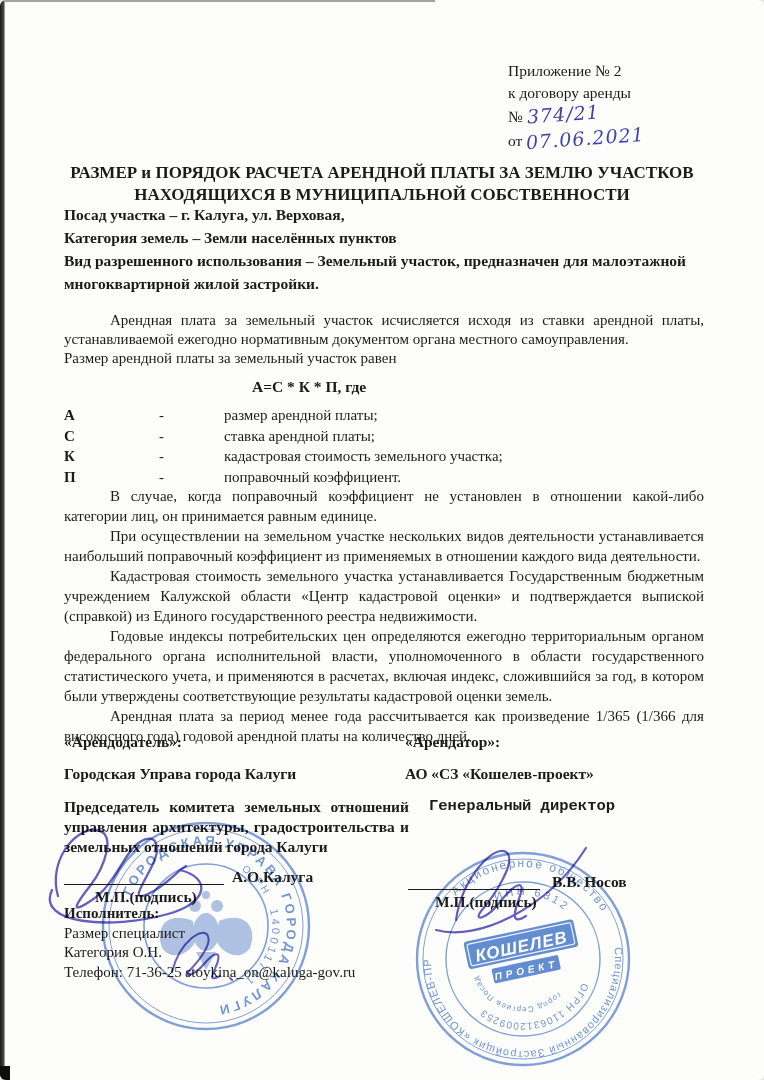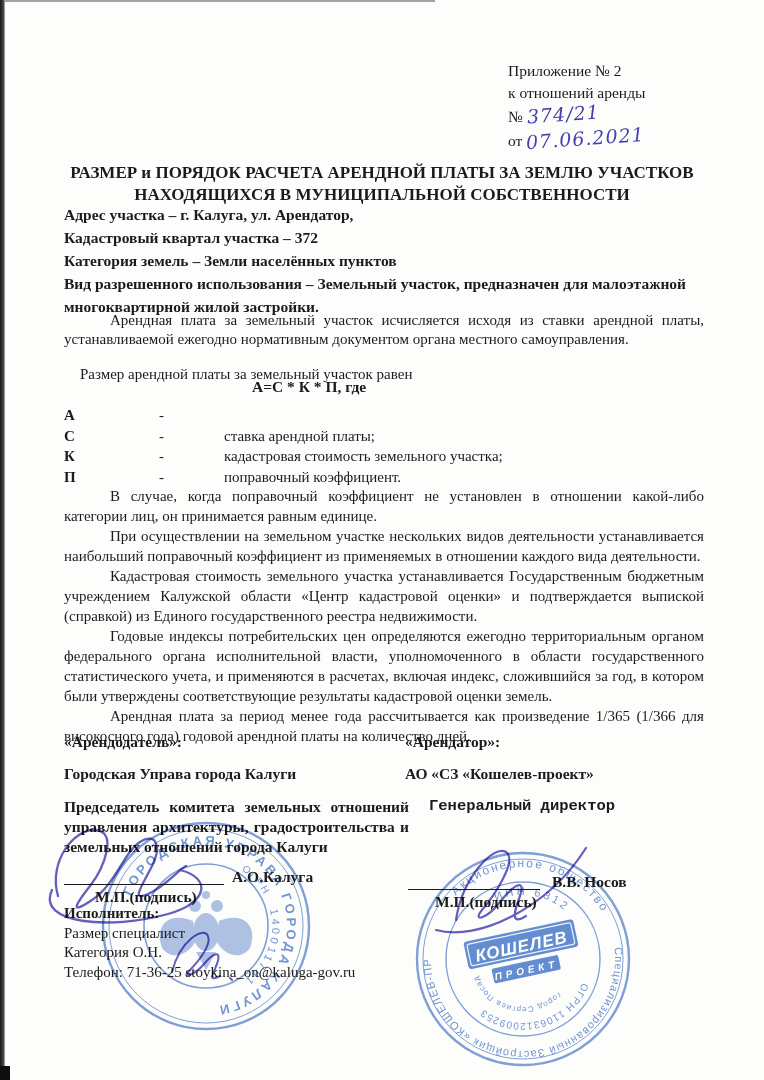--- a/index.html
+++ b/index.html
@@ -1,35 +1,35 @@
 <!DOCTYPE html>
 <html lang="ru"><head>
 <meta charset="utf-8">
 <style>
   html,body{margin:0;padding:0;background:#e8e8e8;}
   .page{
     position:relative;width:764px;height:1080px;background:#fdfdfc;
-    font-family:"Liberation Serif",serif;color:#1b1b1b;overflow:hidden;
+    font-family:"Liberation Serif",serif;color:#1b1b1b;overflow:hidden;border-radius:6px;
   }
   
   .edge-left{position:absolute;left:0;top:0;width:5px;height:1080px;background:linear-gradient(90deg,#161616,#4a4a4a 70%,#bdbdbd);}
   .edge-top{position:absolute;left:5px;top:0;width:430px;height:2px;background:#5a5a5a;opacity:.55;}
   .corner-mark{position:absolute;left:0;top:1066px;width:10px;height:14px;background:#0d0d0d;}
   .abs{position:absolute;}
   
   .hdr{left:508px;top:60px;line-height:22px;font-size:15.5px;}
   .hand{font-style:italic;color:#4340ae;font-size:19px;letter-spacing:1px;display:inline-block;transform:rotate(-4deg) translateY(-1px);font-family:"DejaVu Serif",serif;}
   
   .title{left:62px;top:162px;width:640px;text-align:center;font-weight:bold;font-size:17px;line-height:22px;}
   
   .plot{left:64px;top:203px;width:648px;font-weight:bold;font-size:15.5px;line-height:23px;}
   
   .intro{left:64px;top:311px;width:640px;font-size:15px;line-height:19px;text-align:justify;}
   .intro .ind{text-indent:46px;margin:0;}
-  .intro .noind{margin:16px;text-align:left;}
+  .intro .noind{margin:0;text-align:left;}
   .formula{left:252px;top:378px;font-weight:bold;font-size:15.5px;}
   .defs{left:64px;top:407px;width:600px;font-size:15px;}
   .def-row{display:grid;grid-template-columns:32px 58px 70px 1fr;height:20.5px;grid-template-columns:30px 65px 65px auto;}
   .def-row .t{font-weight:bold;}
   .paras{left:64px;top:486px;width:640px;font-size:15px;line-height:20px;text-align:justify;}
   .paras p{margin:0;text-indent:46px;}
   
   .pt{font-weight:bold;font-size:15.5px;}
   .lessor-h{left:64px;top:733px;}
   .lessee-h{left:405px;top:733px;}
@@ -57,52 +57,52 @@
 <body>
 
 <div class="page">
 
   <div class="edge-left"></div>
   <div class="edge-top"></div>
   <div class="corner-mark"></div>
 
   <div class="abs hdr">
     <div>Приложение № 2</div>
-    <div>к отношений аренды</div>
+    <div>к договору аренды</div>
     <div>
       <span>№</span>
       <span class="hand">374/21</span>
     </div>
     <div>
       <span>от</span>
       <span class="hand">07.06.2021</span>
     </div>
   </div>
 
   <div class="abs title">РАЗМЕР и ПОРЯДОК РАСЧЕТА АРЕНДНОЙ ПЛАТЫ ЗА ЗЕМЛЮ УЧАСТКОВ НАХОДЯЩИХСЯ В МУНИЦИПАЛЬНОЙ СОБСТВЕННОСТИ</div>
 
   <div class="abs plot">
-    <div>Адрес участка – г. Калуга, ул. Арендатор,</div>
-    <div>Кадастровый квартал участка – 372</div>
+    <div>Посад участка – г. Калуга, ул. Верховая,</div>
     <div>Категория земель – Земли населённых пунктов</div>
     <div>Вид разрешенного использования – Земельный участок, предназначен для малоэтажной многоквартирной жилой застройки.</div>
   </div>
 
   <div class="abs intro">
     <p class="ind">Арендная плата за земельный участок исчисляется исходя из ставки арендной платы, устанавливаемой ежегодно нормативным документом органа местного самоуправления.</p>
     <p class="noind">Размер арендной платы за земельный участок равен</p>
   </div>
 
   <div class="abs formula">А=С * К * П, где</div>
 
   <div class="abs defs">
     <div class="def-row">
       <span class="t">А</span>
         <span></span>
       <span>-</span>
+      <span>размер арендной платы;</span>
     </div>
     <div class="def-row">
       <span class="t">С</span>
         <span></span>
       <span>-</span>
       <span>ставка арендной платы;</span>
     </div>
     <div class="def-row">
       <span class="t">К</span>
         <span></span>

